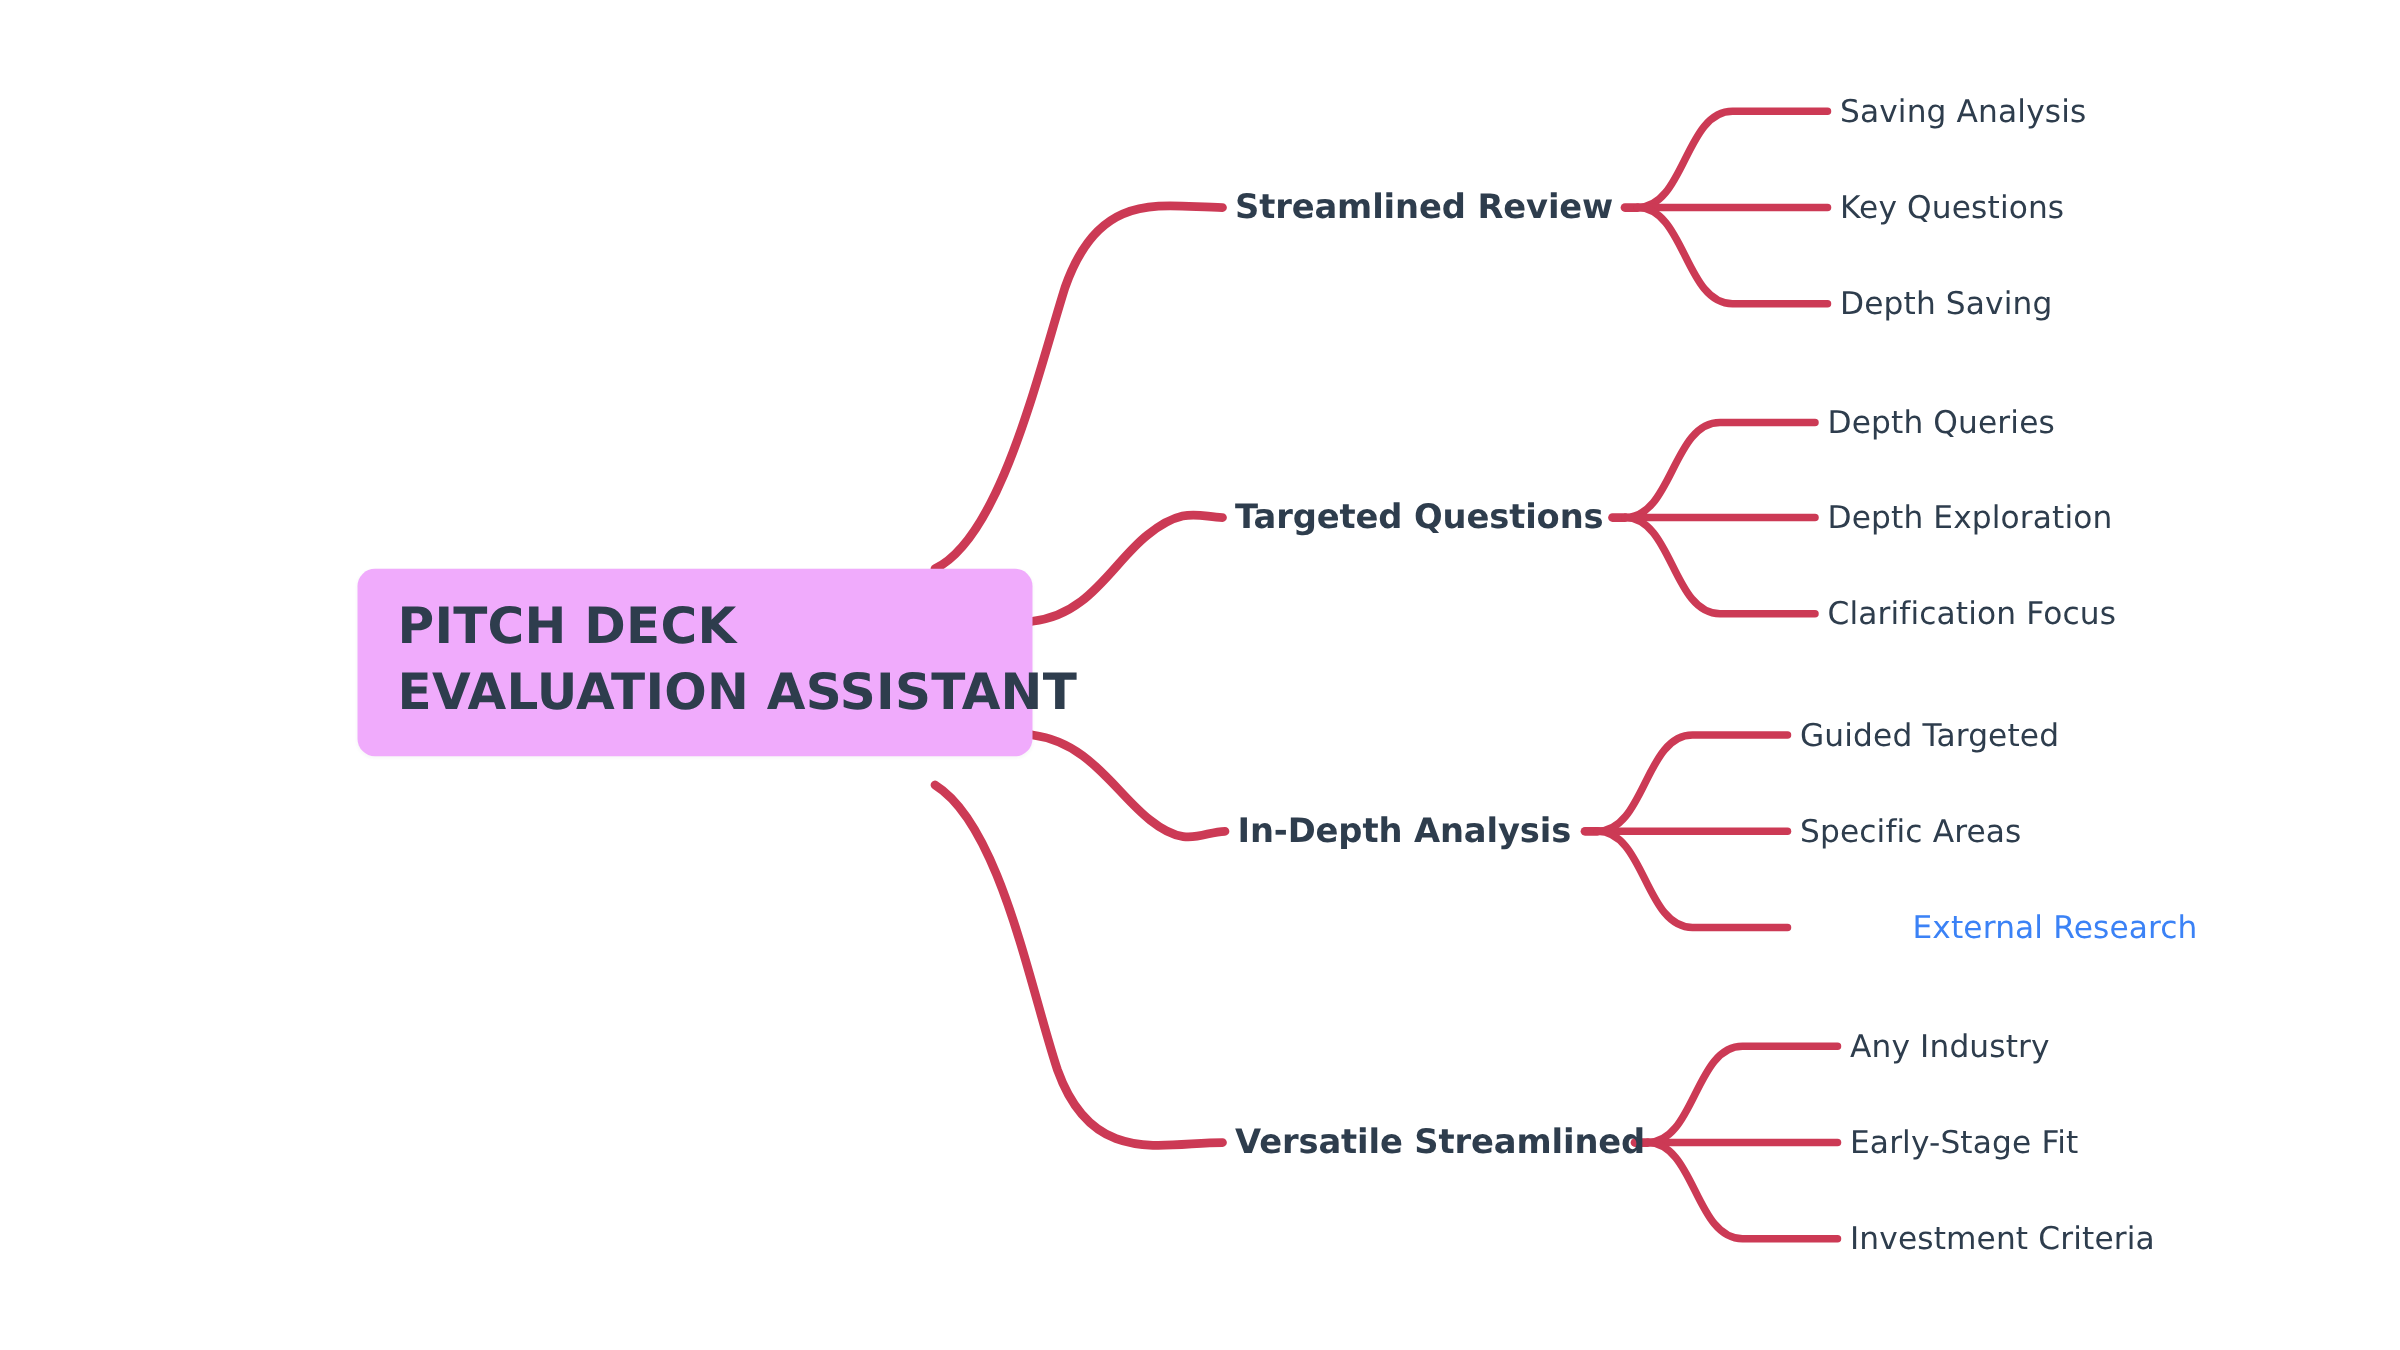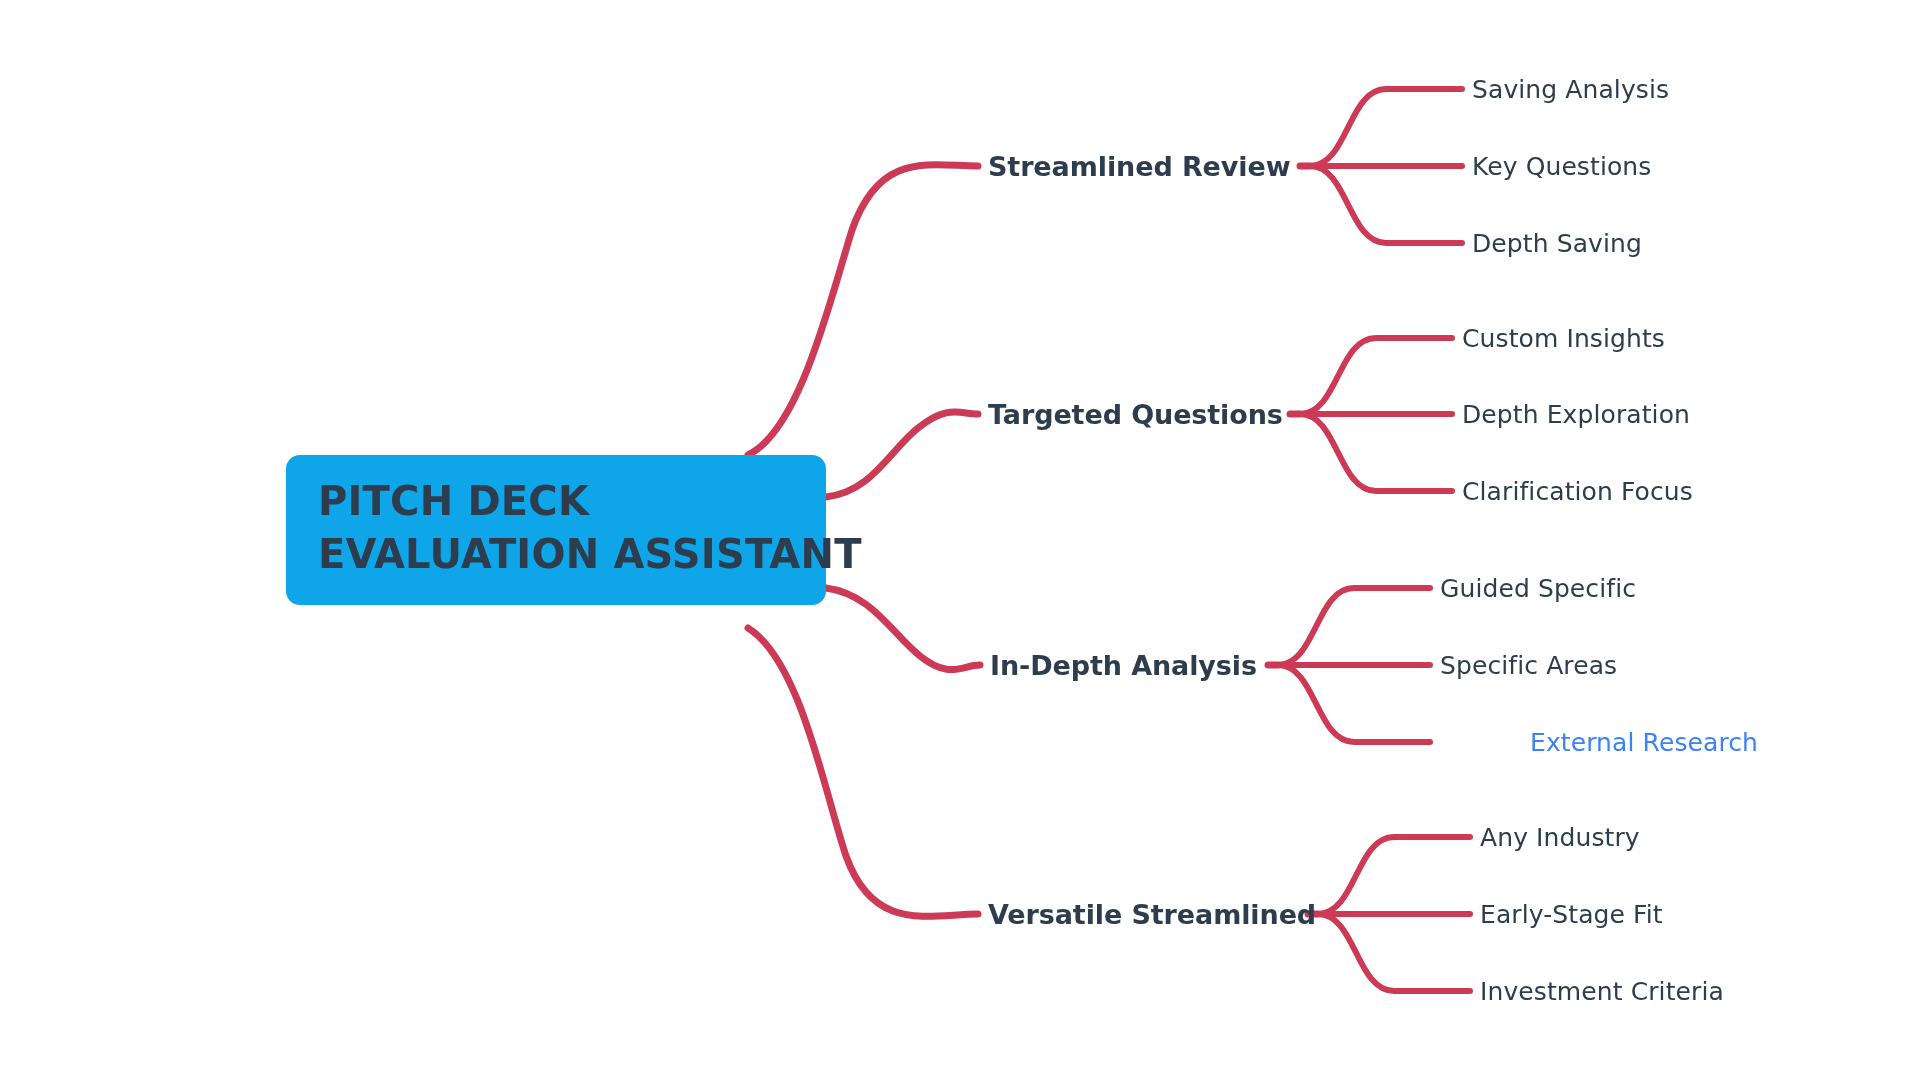--- a/index.html
+++ b/index.html
@@ -122,42 +122,42 @@
       <path class="leaf-path" d="M 1278,665 L 1430,665" stroke="#cc3a55"></path>
       <path class="leaf-path" d="M 1278,665 C 1316,665 1316,742 1354,742 L 1430,742" stroke="#cc3a55"></path>
 
       <path class="leaf-stem" d="M 1308,914 L 1318,914" stroke="#cc3a55"></path>
       <path class="leaf-path" d="M 1318,914 C 1356,914 1356,837 1394,837 L 1470,837" stroke="#cc3a55"></path>
       <path class="leaf-path" d="M 1318,914 L 1470,914" stroke="#cc3a55"></path>
       <path class="leaf-path" d="M 1318,914 C 1356,914 1356,991 1394,991 L 1470,991" stroke="#cc3a55"></path>
     </g>
   </svg>
 
-  <div id="central-node" style="background: #0ea5e9;">
+  <div id="central-node" style="background: #f0abfc;">
     <div class="central-line" style="color: rgb(46, 61, 77);">PITCH DECK</div>
     <div class="central-line" style="color: rgb(46, 61, 77);">EVALUATION ASSISTANT</div>
   </div>
 
   <div class="branch-label" style="left: 988px; top: 166px; color: rgb(46, 61, 77);">Streamlined Review</div>
 
   <div class="branch-label" style="left: 988px; top: 414px; color: rgb(46, 61, 77);">Targeted Questions</div>
 
   <div class="branch-label" style="left: 990px; top: 665px; color: rgb(46, 61, 77);">In-Depth Analysis</div>
 
   <div class="branch-label" style="left: 988px; top: 914px; color: rgb(46, 61, 77);">Versatile Streamlined</div>
 
   <div class="leaf-label" style="left: 1472px; top: 89px; color: rgb(46, 61, 77);">Saving Analysis</div>
   <div class="leaf-label" style="left: 1472px; top: 166px; color: rgb(46, 61, 77);">Key Questions</div>
   <div class="leaf-label" style="left: 1472px; top: 243px; color: rgb(46, 61, 77);">Depth Saving</div>
 
-  <div class="leaf-label" style="left: 1462px; top: 338px; color: rgb(46, 61, 77);">Custom Insights</div>
+  <div class="leaf-label" style="left: 1462px; top: 338px; color: rgb(46, 61, 77);">Depth Queries</div>
   <div class="leaf-label" style="left: 1462px; top: 414px; color: rgb(46, 61, 77);">Depth Exploration</div>
   <div class="leaf-label" style="left: 1462px; top: 491px; color: rgb(46, 61, 77);">Clarification Focus</div>
 
-  <div class="leaf-label" style="left: 1440px; top: 588px; color: rgb(46, 61, 77);">Guided Specific</div>
+  <div class="leaf-label" style="left: 1440px; top: 588px; color: rgb(46, 61, 77);">Guided Targeted</div>
   <div class="leaf-label" style="left: 1440px; top: 665px; color: rgb(46, 61, 77);">Specific Areas</div>
   <div class="leaf-label" style="left: 1486px; top: 742px; color: #3b82f6; margin-left: 44px;">External Research</div>
 
   <div class="leaf-label" style="left: 1480px; top: 837px; color: rgb(46, 61, 77);">Any Industry</div>
   <div class="leaf-label" style="left: 1480px; top: 914px; color: rgb(46, 61, 77);">Early-Stage Fit</div>
   <div class="leaf-label" style="left: 1480px; top: 991px; color: rgb(46, 61, 77);">Investment Criteria</div>
 
 </div>
 
 </body></html>

